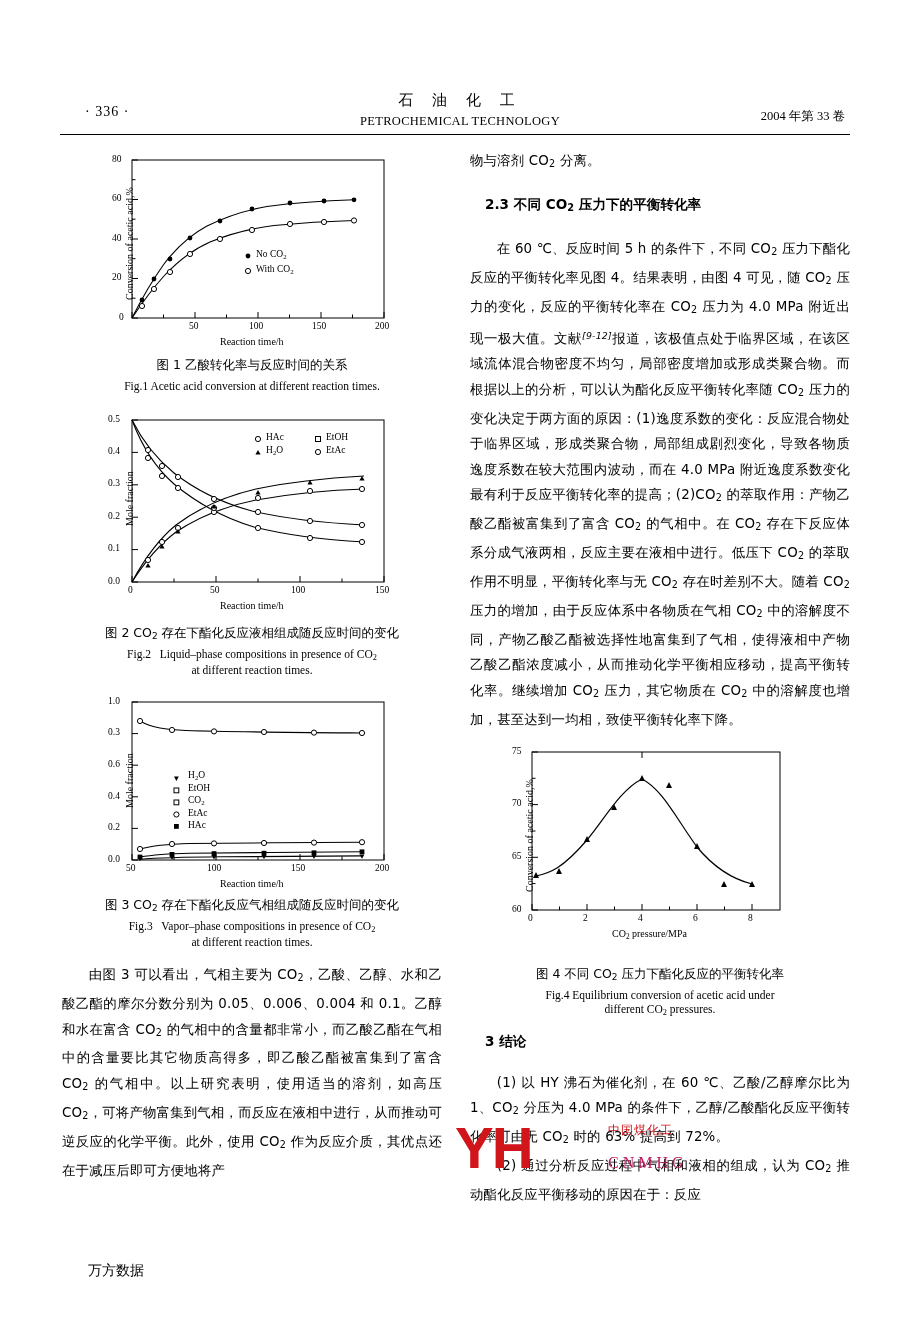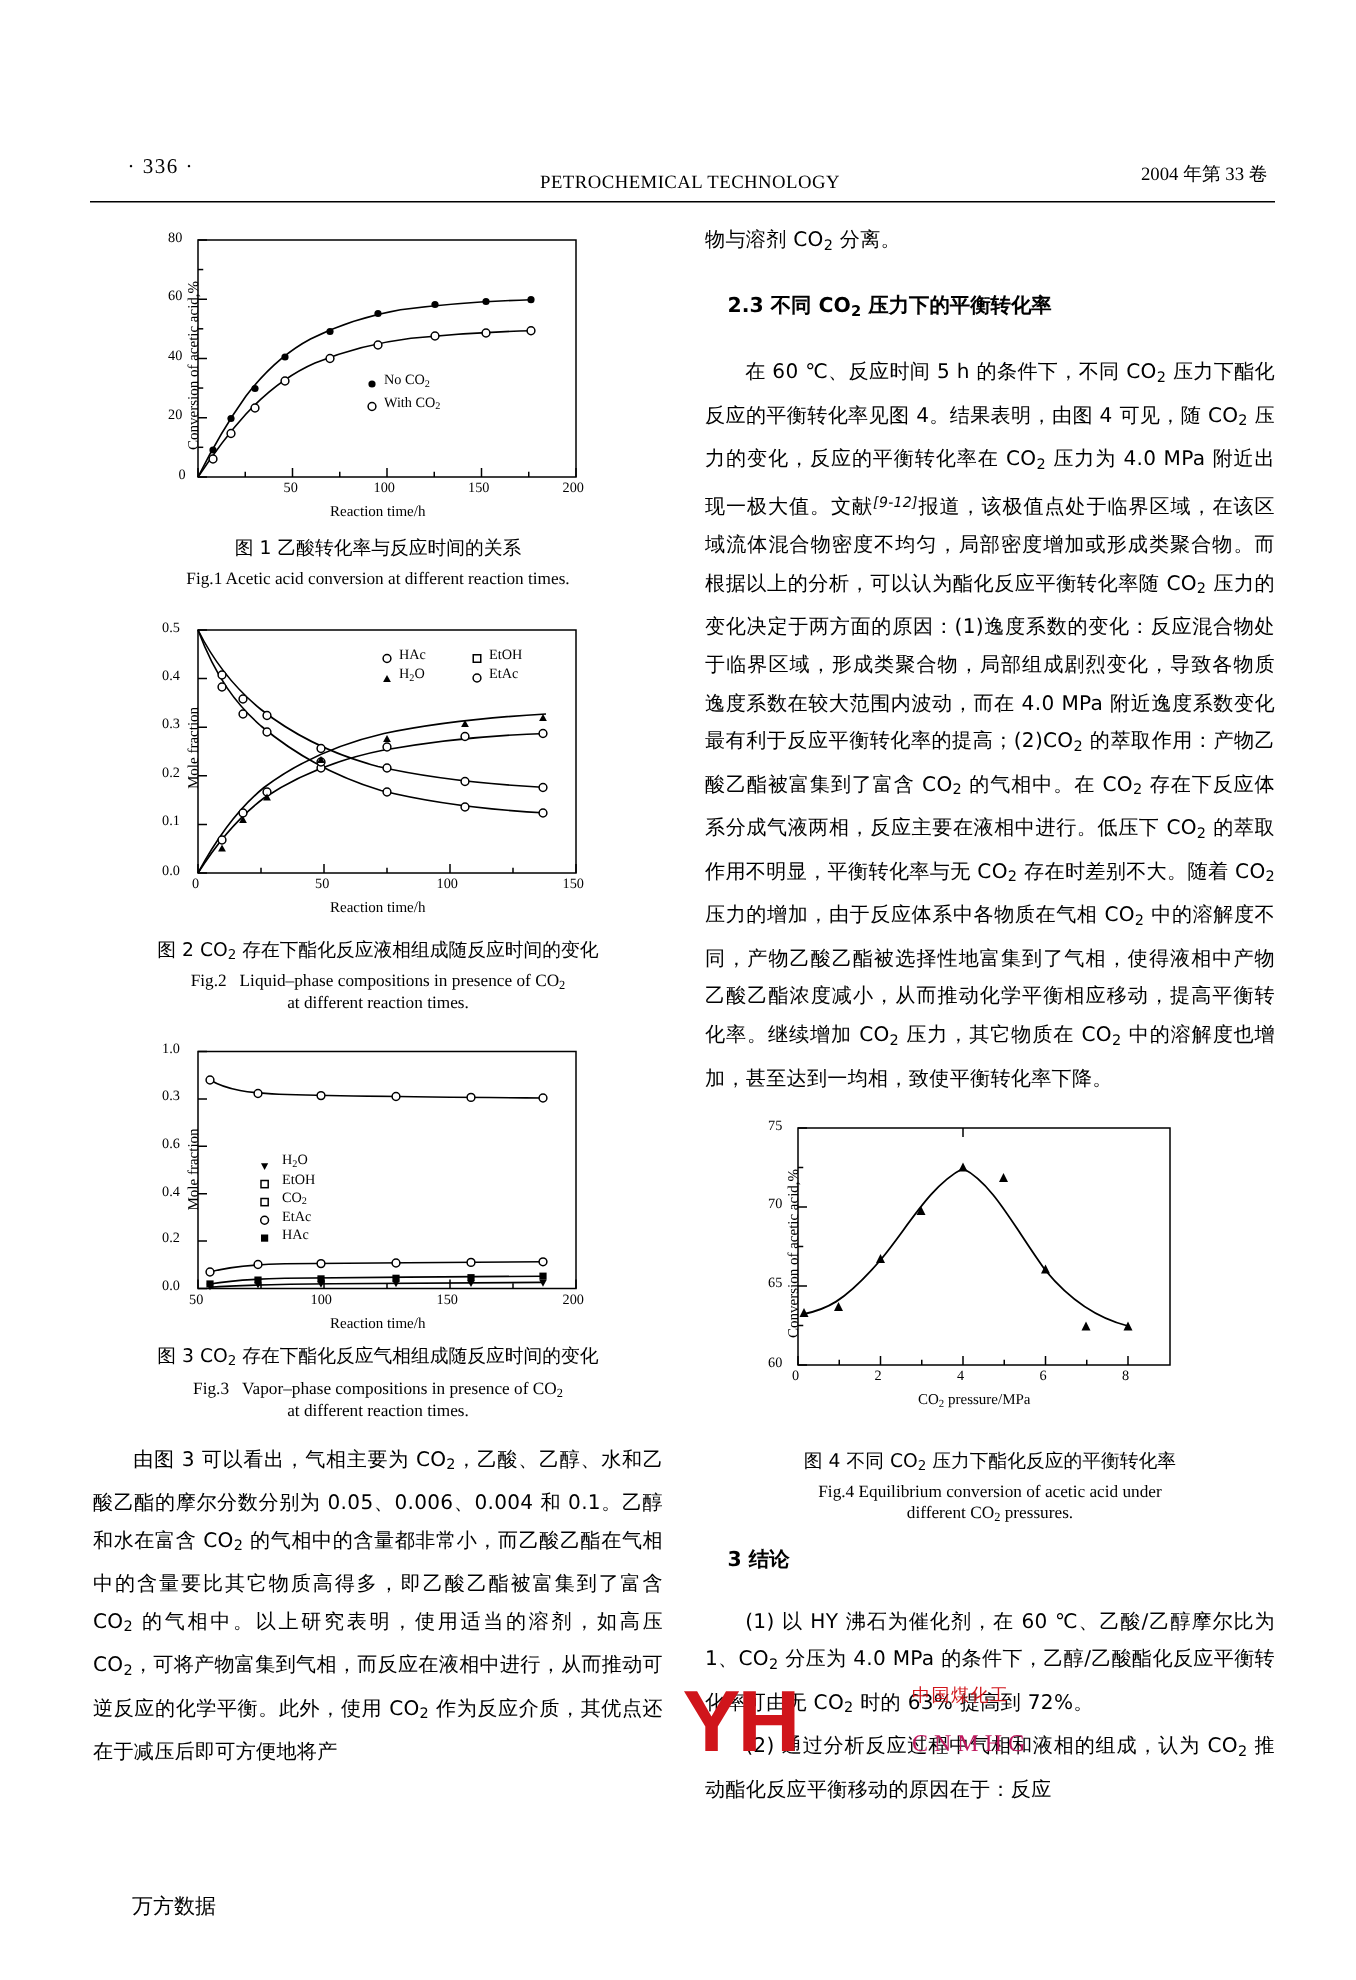--- a/index.html
+++ b/index.html
@@ -61,20 +61,21 @@
 
   .footer{position:absolute;left:88px;top:1262px;font-family:Liberation Sans, sans-serif;font-size:14px;}
 </style>
 </head>
 <body>
 
 <div class="page">
 
   <div class="hdr">
     <div class="pageno">· 336 ·</div>
+    <div class="jtitle">石 油 化 工</div>
     <div class="jtitle-en">PETROCHEMICAL TECHNOLOGY</div>
     <div class="vol">2004 年第 33 卷</div>
     <div class="rule"></div>
   </div>
 
   <div class="colL">
 
     <div class="fig" style="width:380px;height:205px;">
       <svg width="380" height="205" viewBox="0 0 380 205">
         <g stroke="#000" fill="none" stroke-width="1">

